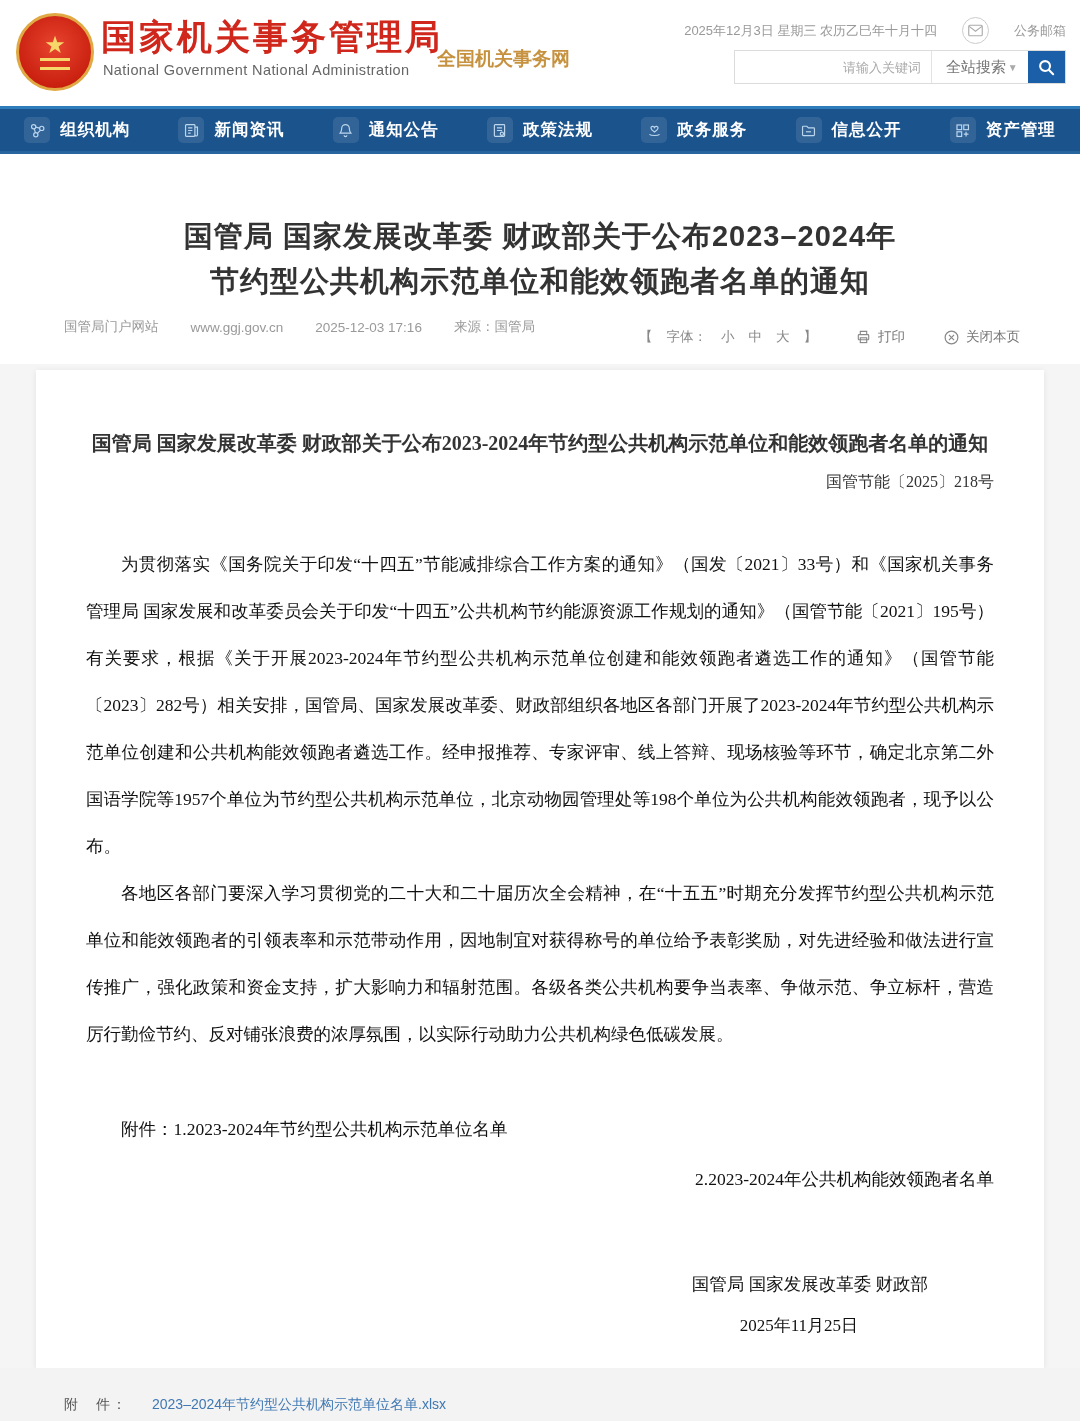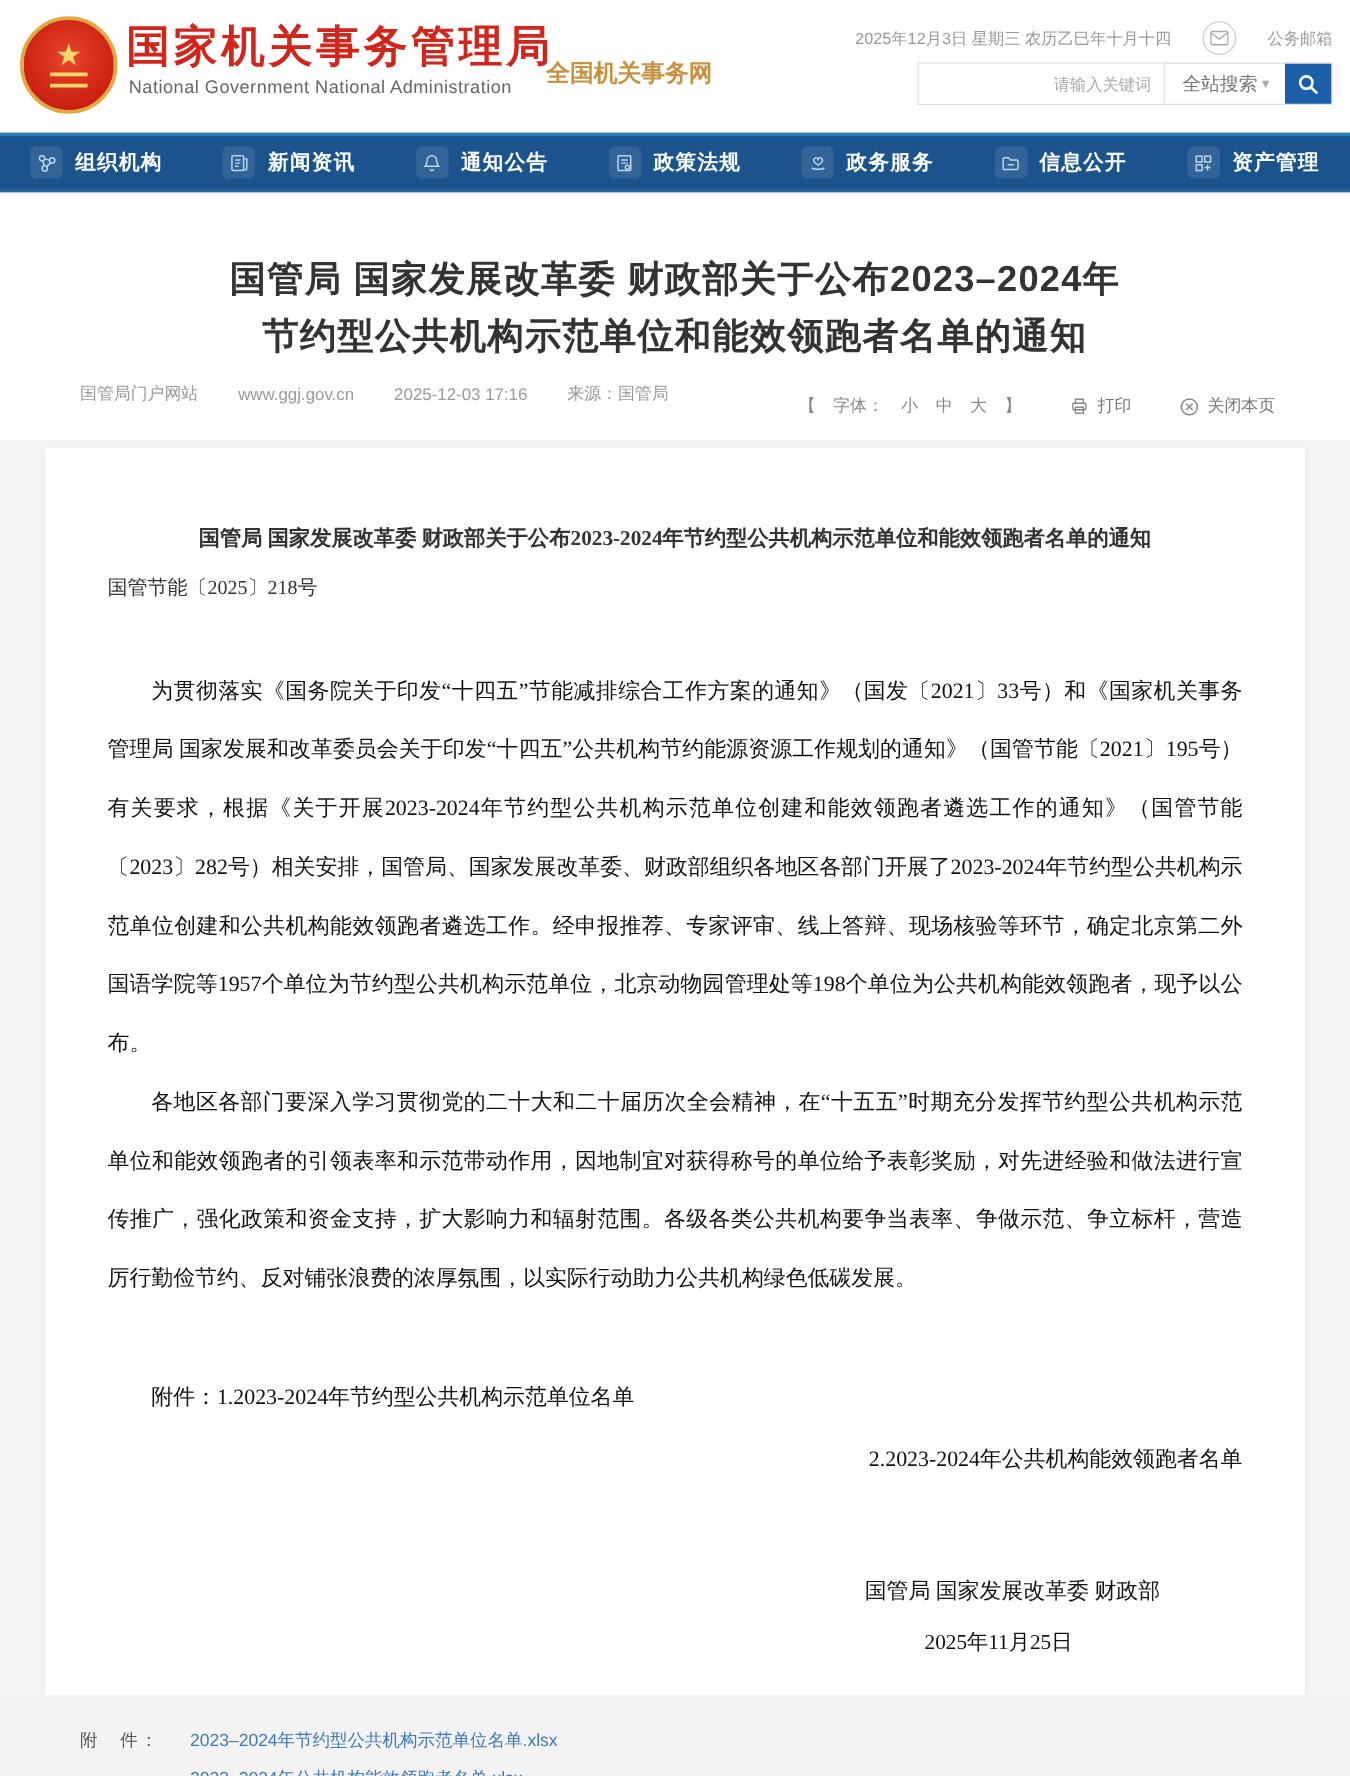--- a/index.html
+++ b/index.html
@@ -38,37 +38,37 @@
 
   
   .nav { height:48px; background:#1b538c; border-top:3px solid #2f7cba;
          border-bottom:3px solid #27659e; display:flex; }
   .nav-item { flex:1; display:flex; align-items:center; justify-content:center; gap:10px;
               color:#fff; font-size:16.5px; font-weight:600; cursor:pointer; letter-spacing:1px; }
   .nav-tile { width:26px; height:26px; border-radius:5px; background:rgba(255,255,255,.10);
               display:flex; align-items:center; justify-content:center; }
 
   
-  .title-band { background:#fff; text-align:center; padding:48px 0 14px; }
+  .title-band { background:#fff; text-align:center; padding:28px 0 14px;margin-top:32px; }
   .title-band h1 { font-size:29px; color:#333; font-weight:700; line-height:45px; letter-spacing:1px; }
 
   
   .meta-row { position:relative; height:46px; background:#fff; font-size:13.5px; color:#999; }
   .meta-left { position:absolute; left:64px; top:0; display:flex; gap:32px; align-items:center; }
   .meta-right { position:absolute; right:60px; top:10px; display:flex; gap:10px; align-items:center; }
   .font-ctl { display:flex; gap:14px; align-items:center; color:#888; }
   .font-ctl .sz { cursor:pointer; }
   .meta-btn { display:flex; gap:6px; align-items:center; color:#777; cursor:pointer; margin-left:28px; }
 
   
   .content-bg { background:#f5f5f5; padding:6px 36px 0; }
   .card { background:#fff; box-shadow:0 1px 6px rgba(0,0,0,.08); min-height:998px;
           padding:60px 50px 0; font-family:"Liberation Serif","DejaVu Serif",serif; color:#1a1a1a; }
-  .doc-title { text-align:center; font-weight:700; font-size:17px; color:#333; line-height:26px; }
-  .doc-no { text-align:left; margin-top:16px; font-size:16px; color:#333; }
+  .doc-title { text-align:center; font-weight:700; font-size:20px; color:#333; line-height:26px; }
+  .doc-no { text-align:right; margin-top:16px; font-size:16px; color:#333; }
   .para { margin-top:0; text-indent:2em; font-size:17.5px; line-height:47px;
           text-align:justify; color:#111; }
   .para.first { margin-top:48px; }
   .attach-block { margin-top:46px; margin-left:2em; font-size:17.5px; line-height:50px; color:#111; }
   .attach-line2 { padding-left:3em;text-align:right; }
   .sign { margin-top:68px; text-align:right; padding-right:66px; font-size:17.5px; color:#111; }
   .sign-date { margin-top:18px; text-align:right; padding-right:136px; font-size:17px; color:#111; }
 
   
   .footer { background:#f3f3f3; padding:21px 0 18px 64px; font-size:14px; display:flex; }

